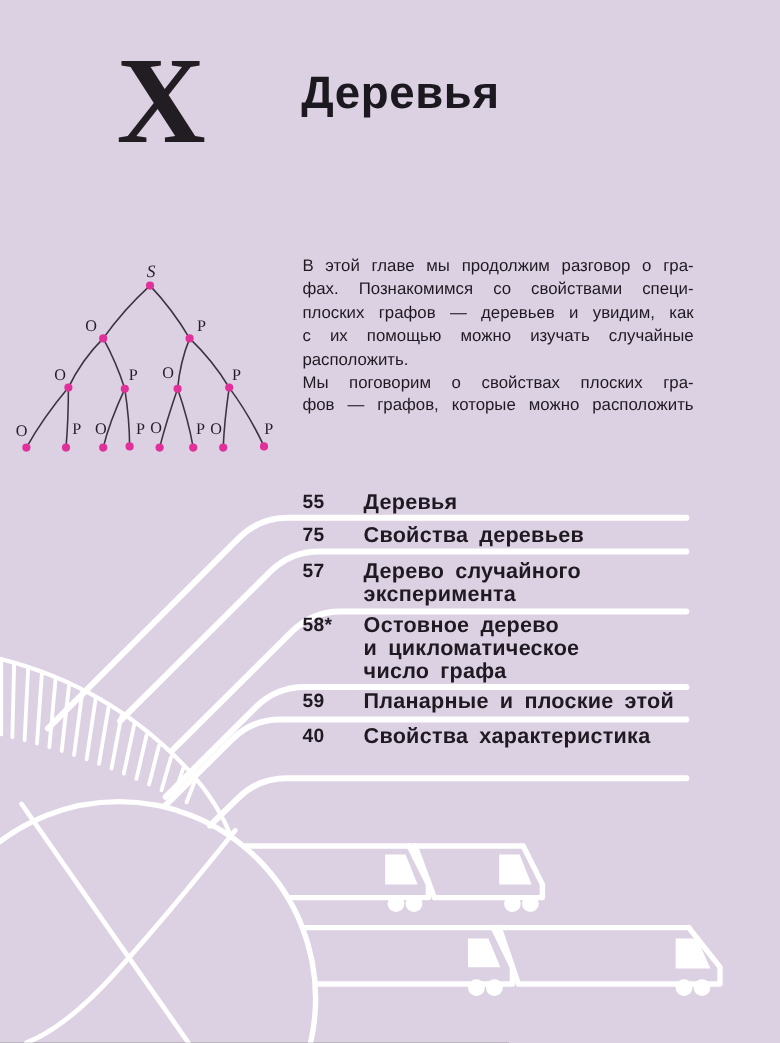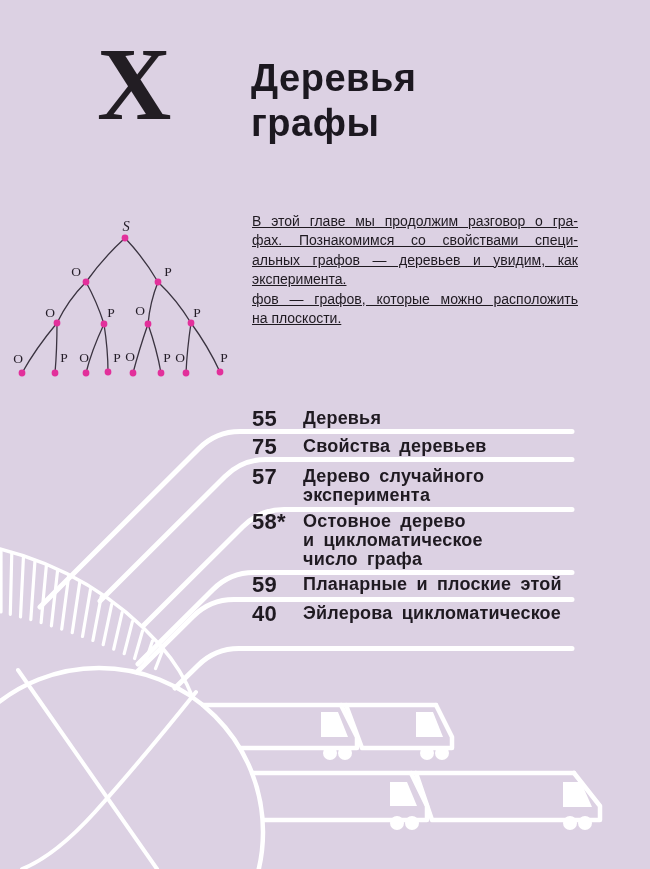--- a/index.html
+++ b/index.html
@@ -15,28 +15,28 @@
     font-family:"Liberation Serif",serif;
     font-weight:bold;font-size:103px;line-height:1;color:#221d23;
   }
   .title{position:absolute;left:251px;top:56px;width:340px;}
   .title div{
     font-size:38px;line-height:45px;font-weight:bold;color:#1c1820;letter-spacing:.5px;
   }
   .intro{position:absolute;left:252px;top:212px;width:326px;}
   .intro div{
     font-size:14px;line-height:19.4px;
-    text-align:justify;text-align-last:justify;text-decoration:underline;
+    text-align:justify;text-align-last:justify;
   }
   .intro div.pend{text-align-last:left;}
   .toc{position:absolute;left:252px;top:0;width:322px;height:869px;}
   .toc-row{position:absolute;left:0;width:322px;}
   .toc-num{
     position:absolute;left:0;top:0;
-    font-size:22px;font-weight:bold;line-height:19px;letter-spacing:.3px;
+    font-size:16px;font-weight:bold;line-height:19px;letter-spacing:.3px;
   }
   .toc-title{
     position:absolute;left:51px;top:0;width:271px;
     font-size:18px;font-weight:bold;line-height:19px;
     white-space:pre-line;word-spacing:4px;letter-spacing:.2px;
   }
   .tree-label{
     font-family:"Liberation Serif",serif;font-size:13.5px;fill:#241d28;
   }
   .tree-label.s{font-style:italic;font-size:14.5px;}
@@ -157,30 +157,30 @@
         <text class="tree-label" x="180" y="362">О</text>
         <text class="tree-label" x="224" y="362">Р</text>
       </g>
     </g>
   </svg>
 
   <div class="chapter-x">X</div>
 
   <div class="title">
     <div>Деревья</div>
-    <div>графы</div>
   </div>
 
   <div class="intro">
     <div>В этой главе мы продолжим разговор о гра-</div>
     <div>фах. Познакомимся со свойствами специ-</div>
-    <div>альных графов — деревьев и увидим, как</div>
-    <div class="pend">эксперимента.</div>
+    <div>плоских графов — деревьев и увидим, как</div>
+    <div>с их помощью можно изучать случайные</div>
+    <div class="pend">расположить.</div>
+    <div>Мы поговорим о свойствах плоских гра-</div>
     <div>фов — графов, которые можно расположить</div>
-    <div class="pend">на плоскости.</div>
   </div>
 
   <div class="toc">
     <div class="toc-row" style="top:409px">
       <span class="toc-num">55</span>
       <span class="toc-title">Деревья</span>
     </div>
     <div class="toc-row" style="top:437px">
       <span class="toc-num">75</span>
       <span class="toc-title">Свойства деревьев</span>
@@ -195,17 +195,17 @@
       <span class="toc-title">Остовное дерево
 и цикломатическое
 число графа</span>
     </div>
     <div class="toc-row" style="top:575px">
       <span class="toc-num">59</span>
       <span class="toc-title">Планарные и плоские этой</span>
     </div>
     <div class="toc-row" style="top:604px">
       <span class="toc-num">40</span>
-      <span class="toc-title">Эйлерова цикломатическое</span>
+      <span class="toc-title">Свойства характеристика</span>
     </div>
   </div>
 
 </div>
 
 </body></html>

